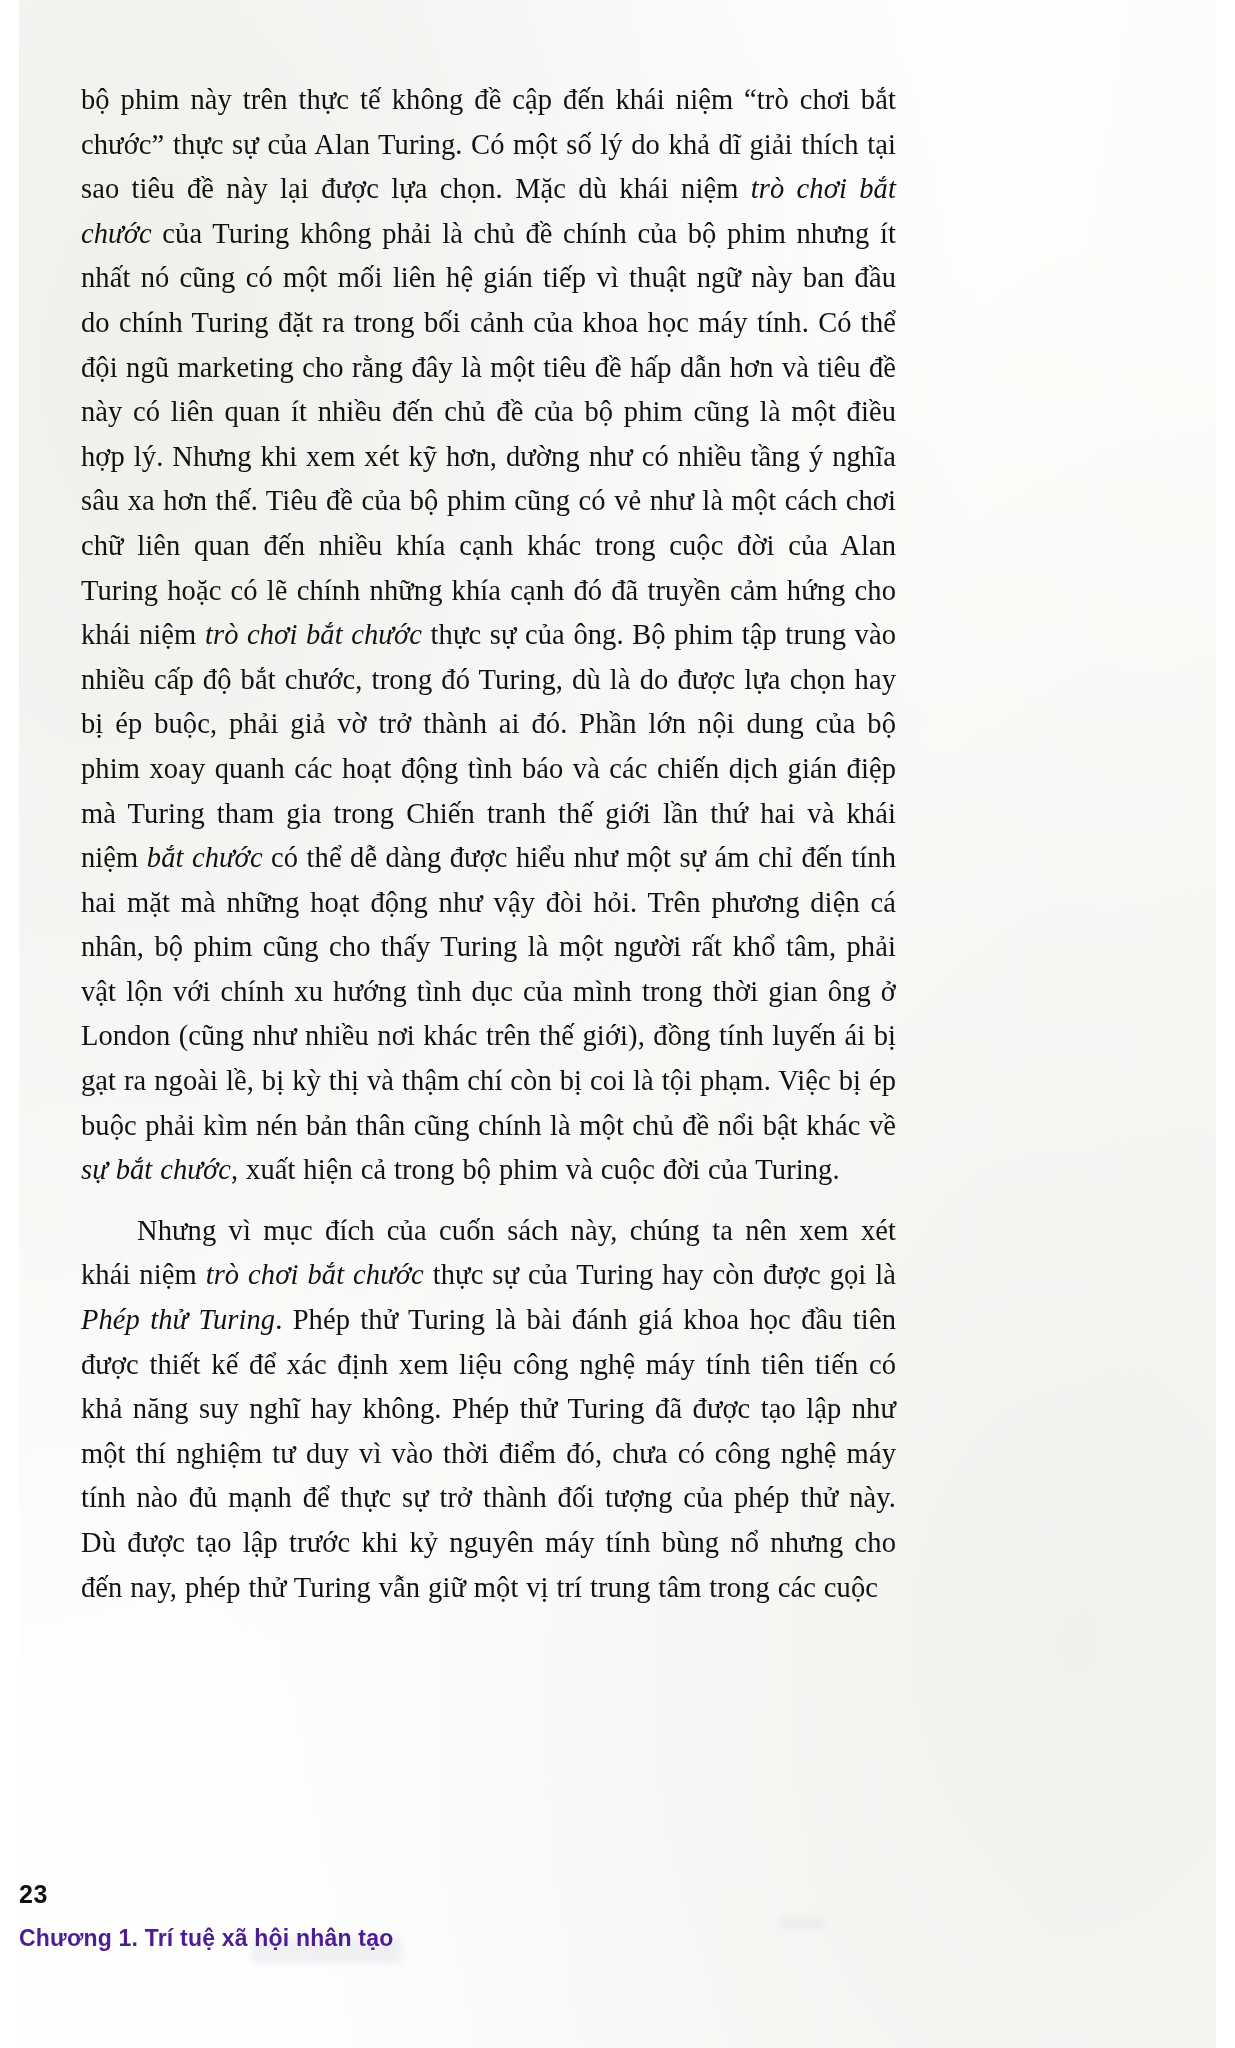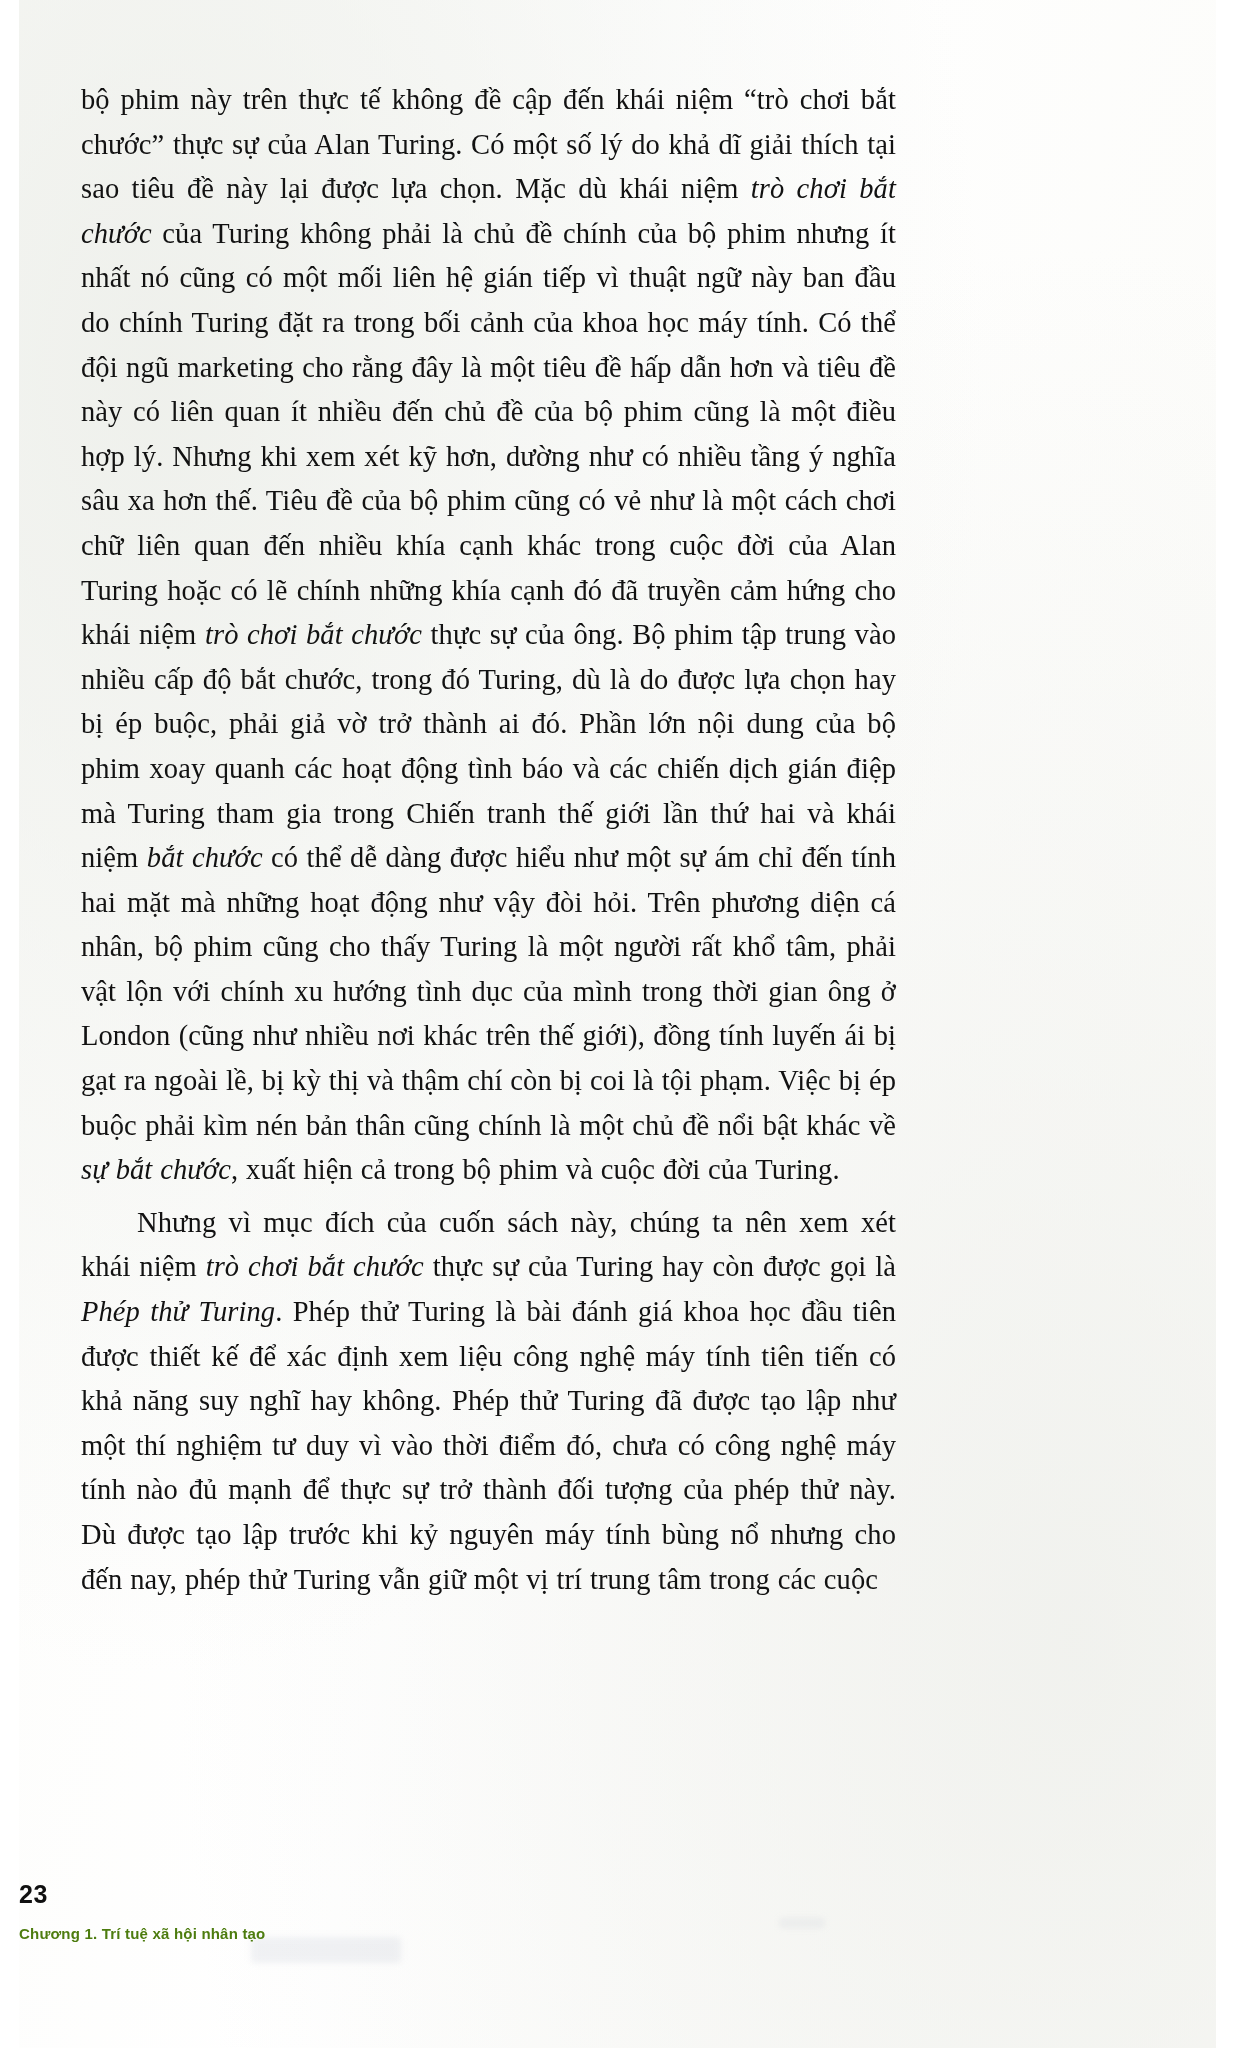--- a/index.html
+++ b/index.html
@@ -43,21 +43,21 @@
     font-size: 28.5px;
     line-height: 44.6px;
     text-align: justify;
     text-justify: inter-word;
     letter-spacing: 0.1px;
     word-spacing: 0.6px;
     color: #121212;
   }
 
   .para + .para {
-    margin-top: 8px;
+    margin-top: 16px;
   }
 
   .para.indent {
     text-indent: 56px;
   }
 
   .para i {
     font-style: italic;
   }
 
@@ -74,23 +74,23 @@
     font-weight: bold;
     font-size: 25px;
     letter-spacing: 0.5px;
     color: #101010;
   }
 
   #chapter-footer {
     margin-top: 16px;
     font-family: "Liberation Sans", "DejaVu Sans", sans-serif;
     font-weight: bold;
-    font-size: 15px;
+    font-size: 23px;
     letter-spacing: 0.2px;
-    color: #4d7c0f;
+    color: #4c1d95;
   }
 
   
   #ghost-mark {
     position: absolute;
     left: 232px;
     top: 1937px;
     width: 150px;
     height: 26px;
     background: rgba(170, 176, 190, 0.16);

